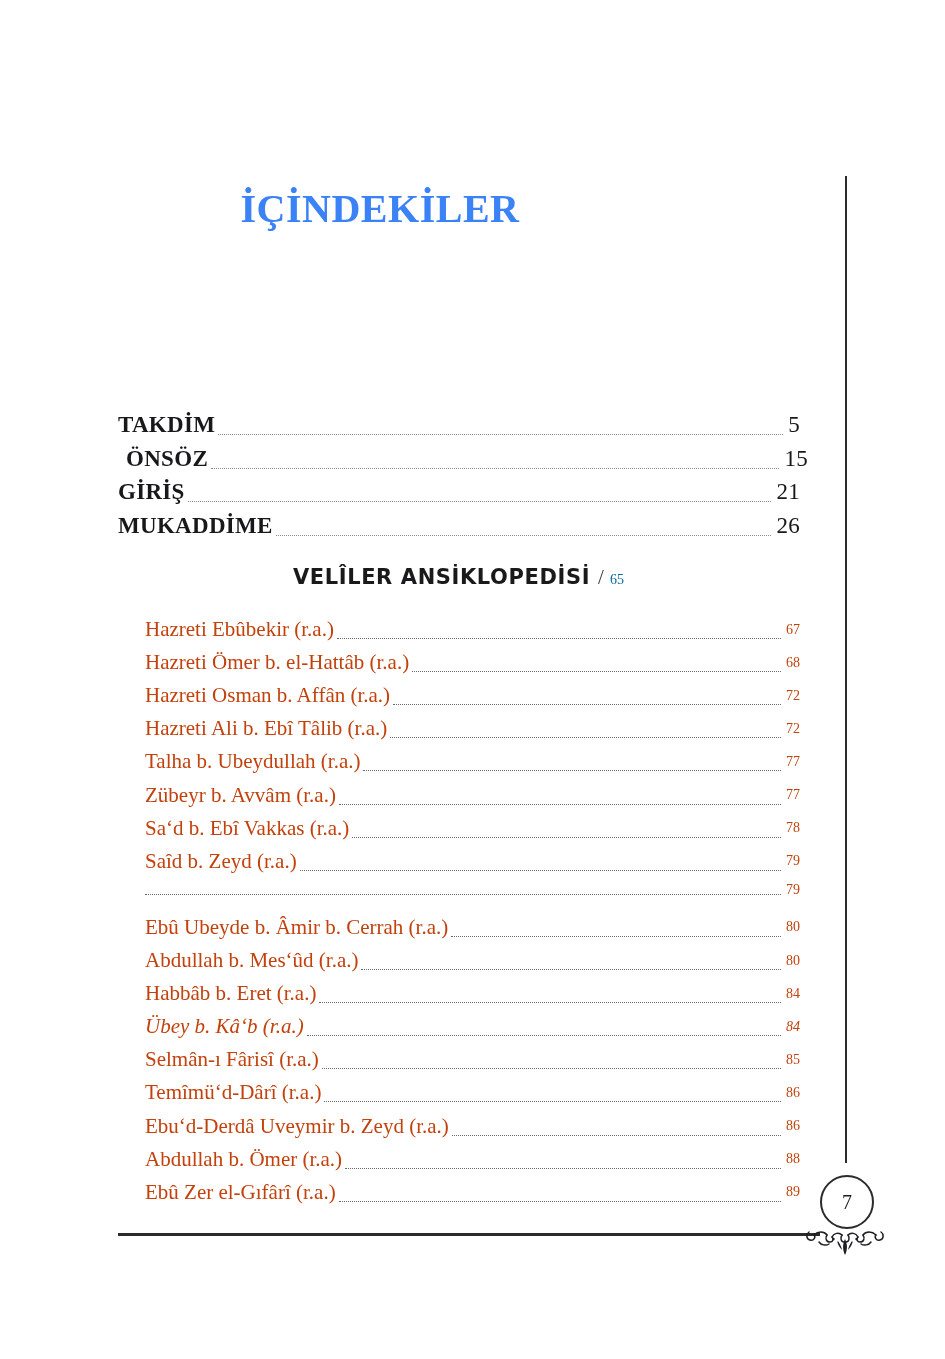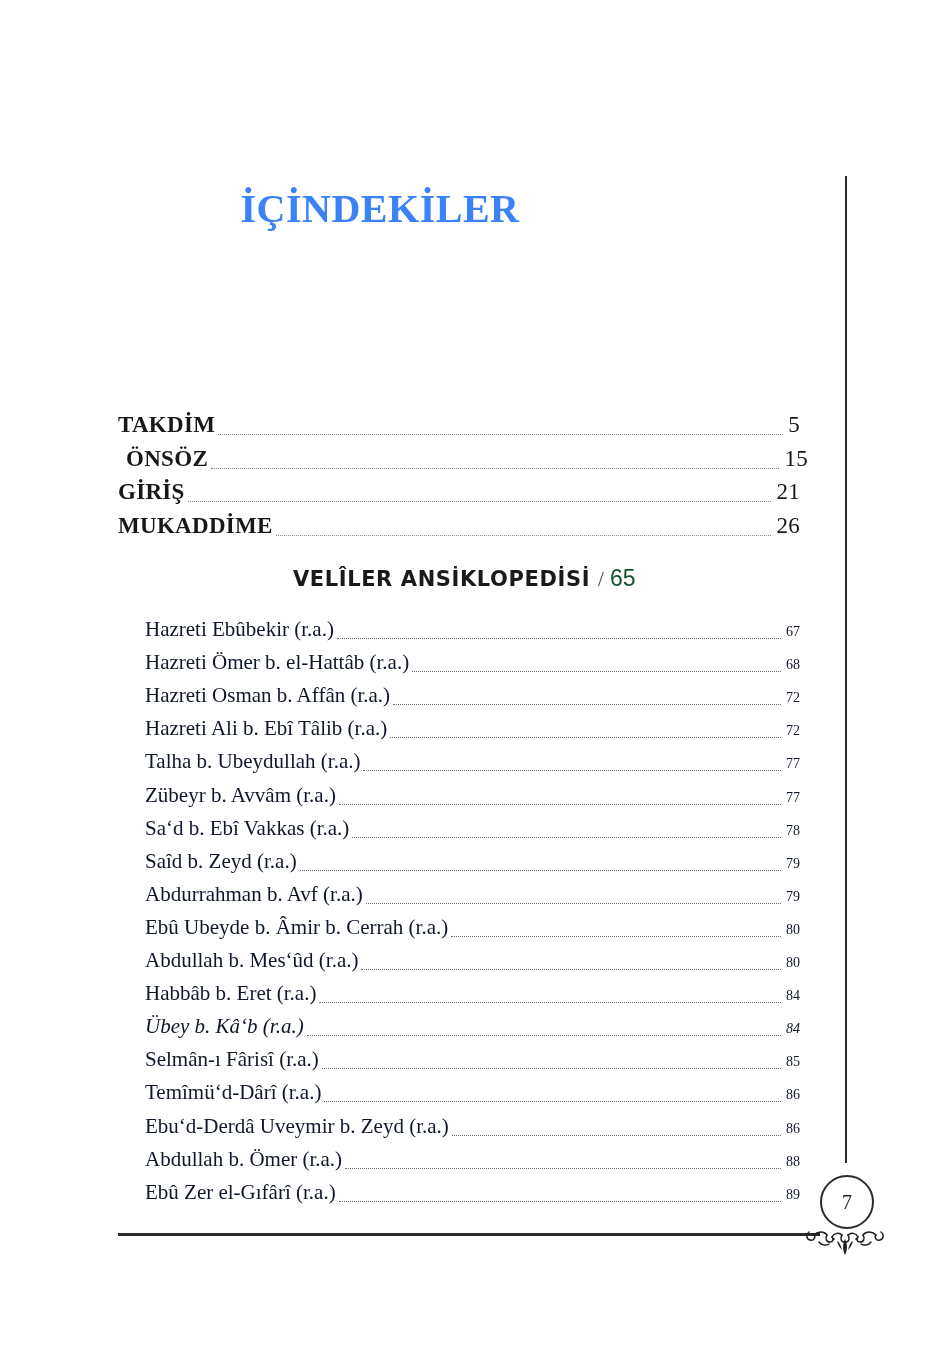--- a/index.html
+++ b/index.html
@@ -97,21 +97,22 @@
   }
   .toc-row.major .toc-page { font-size: 23px; font-weight: 400; }
   .toc-row.major .toc-leader::before { border-bottom-color: #8a8a8a; }
 
   
   .toc-row.entry {
     left: 145px;
     width: 655px;
     font-size: 21px;
     font-weight: 400;
-    color: #0f172a;
+    color: #c2410c;
+    align-items: center;
   }
   .toc-row.entry .toc-page { font-size: 14px; }
 
   
   #section-heading {
     position: absolute;
     left: 293px;
     top: 565px;
     white-space: nowrap;
     display: flex;
@@ -125,24 +126,24 @@
     color: #1a1a1c;
   }
   #section-heading .sh-sep {
     font-family: "Liberation Serif", "DejaVu Serif", serif;
     font-size: 21px;
     font-weight: 400;
     color: #3a3a3c;
     padding: 0 6px 0 8px;
   }
   #section-heading .sh-page {
-    font-family: Liberation Sans, sans-serif;
-    font-size: 23px;
+    font-family: Liberation Serif, serif;
+    font-size: 14px;
     font-weight: 400;
-    color: #14532d;
+    color: #0369a1;
   }
 
   
   #bottom-rule {
     position: absolute;
     left: 118px;
     top: 1233px;
     width: 702px;
     height: 3px;
     background: #2b2b2b;
@@ -248,21 +249,20 @@
       <span class="toc-label">Saʻd b. Ebî Vakkas (r.a.)</span>
       <span class="toc-leader"></span>
       <span class="toc-page">78</span>
     </div>
     <div class="toc-row entry" style="top: 848.7px;">
       <span class="toc-label">Saîd b. Zeyd (r.a.)</span>
       <span class="toc-leader"></span>
       <span class="toc-page">79</span>
     </div>
     <div class="toc-row entry" style="top: 881.8px;">
-      <span class="toc-label">Abdurrahman b. Avf (r.a.)</span>
       <span class="toc-leader"></span>
       <span class="toc-page">79</span>
     </div>
     <div class="toc-row entry" style="top: 914.9px;">
       <span class="toc-label">Ebû Ubeyde b. Âmir b. Cerrah (r.a.)</span>
       <span class="toc-leader"></span>
       <span class="toc-page">80</span>
     </div>
     <div class="toc-row entry" style="top: 948px;">
       <span class="toc-label">Abdullah b. Mesʻûd (r.a.)</span>

